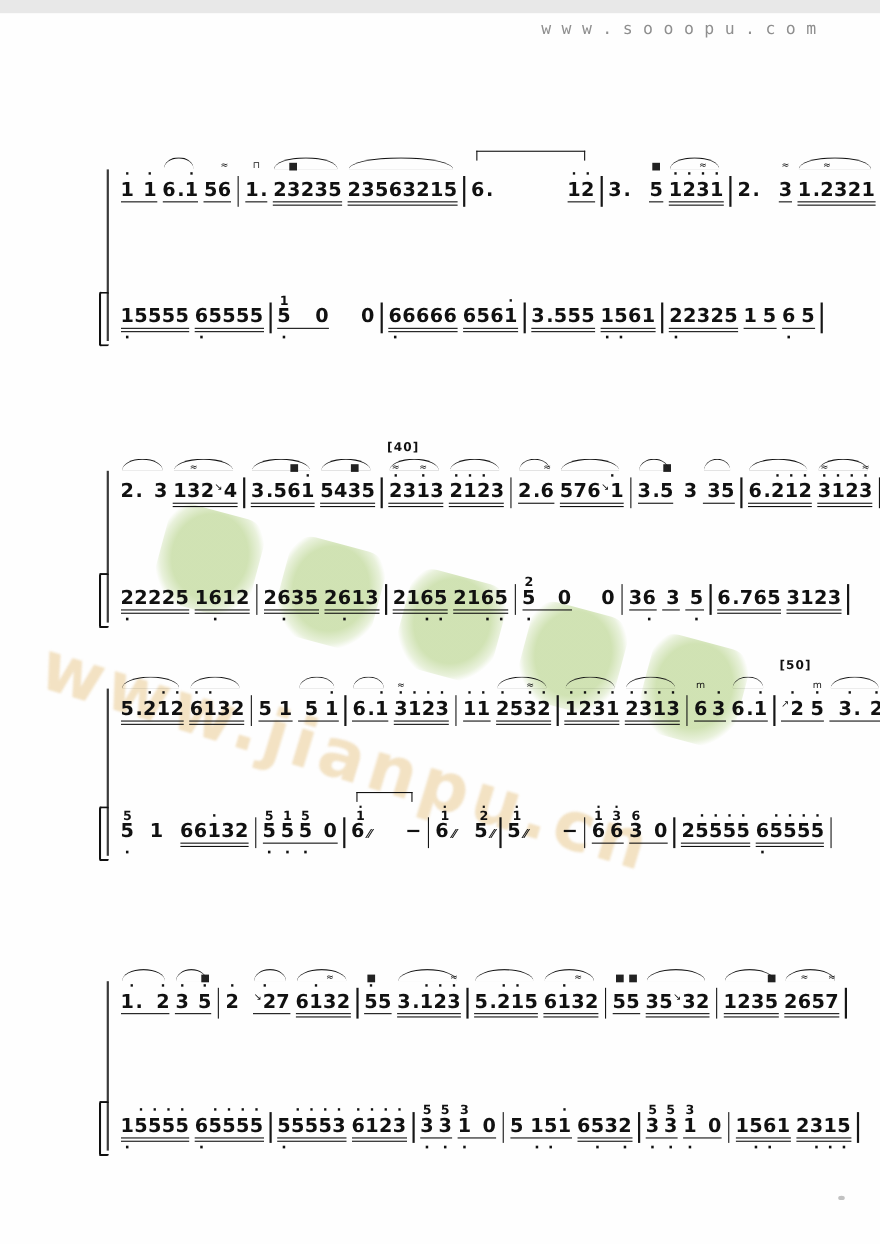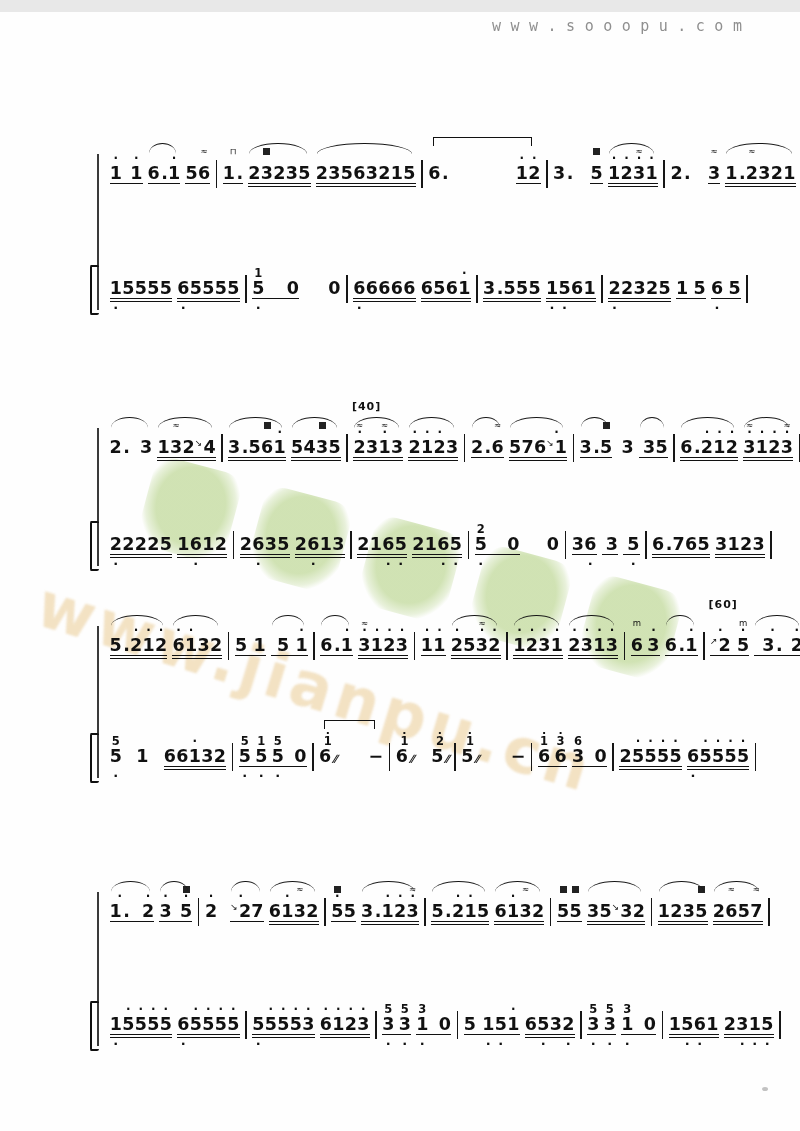--- a/index.html
+++ b/index.html
@@ -1986,21 +1986,21 @@
                 <span class="dg">
                   <span class="d">1</span>
                 </span>
                 <span class="lo"></span>
               </span>
               <span class="ul u1"></span>
             </span>
           </div>
           <span class="bar"></span>
           <div class="measure">
-            <span class="rmark">[60]</span>
+            <span class="rmark">[50]</span>
             <span class="group">
               <span class="note">
                 <span class="orn"></span>
                 <span class="hi">·</span>
                 <span class="dg">
                   <span class="arr">↗</span>
                   <span class="d">2</span>
                 </span>
                 <span class="lo"></span>
               </span>

